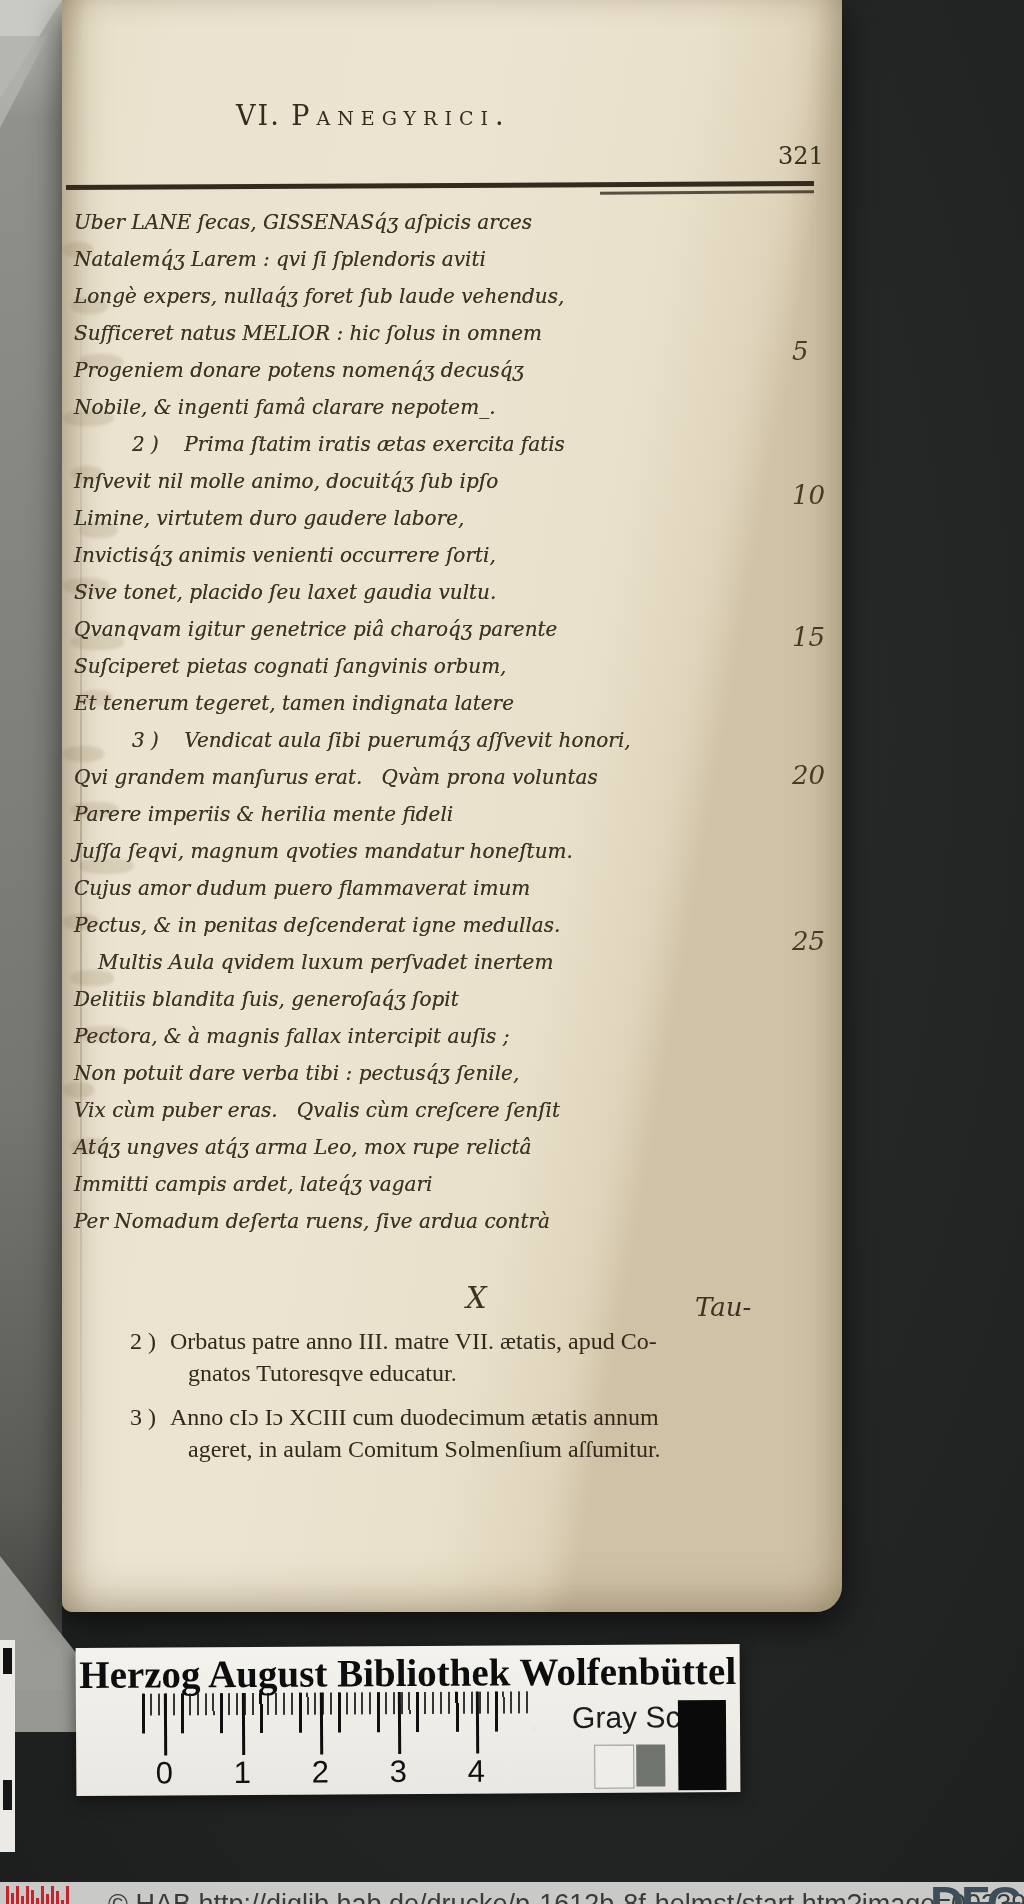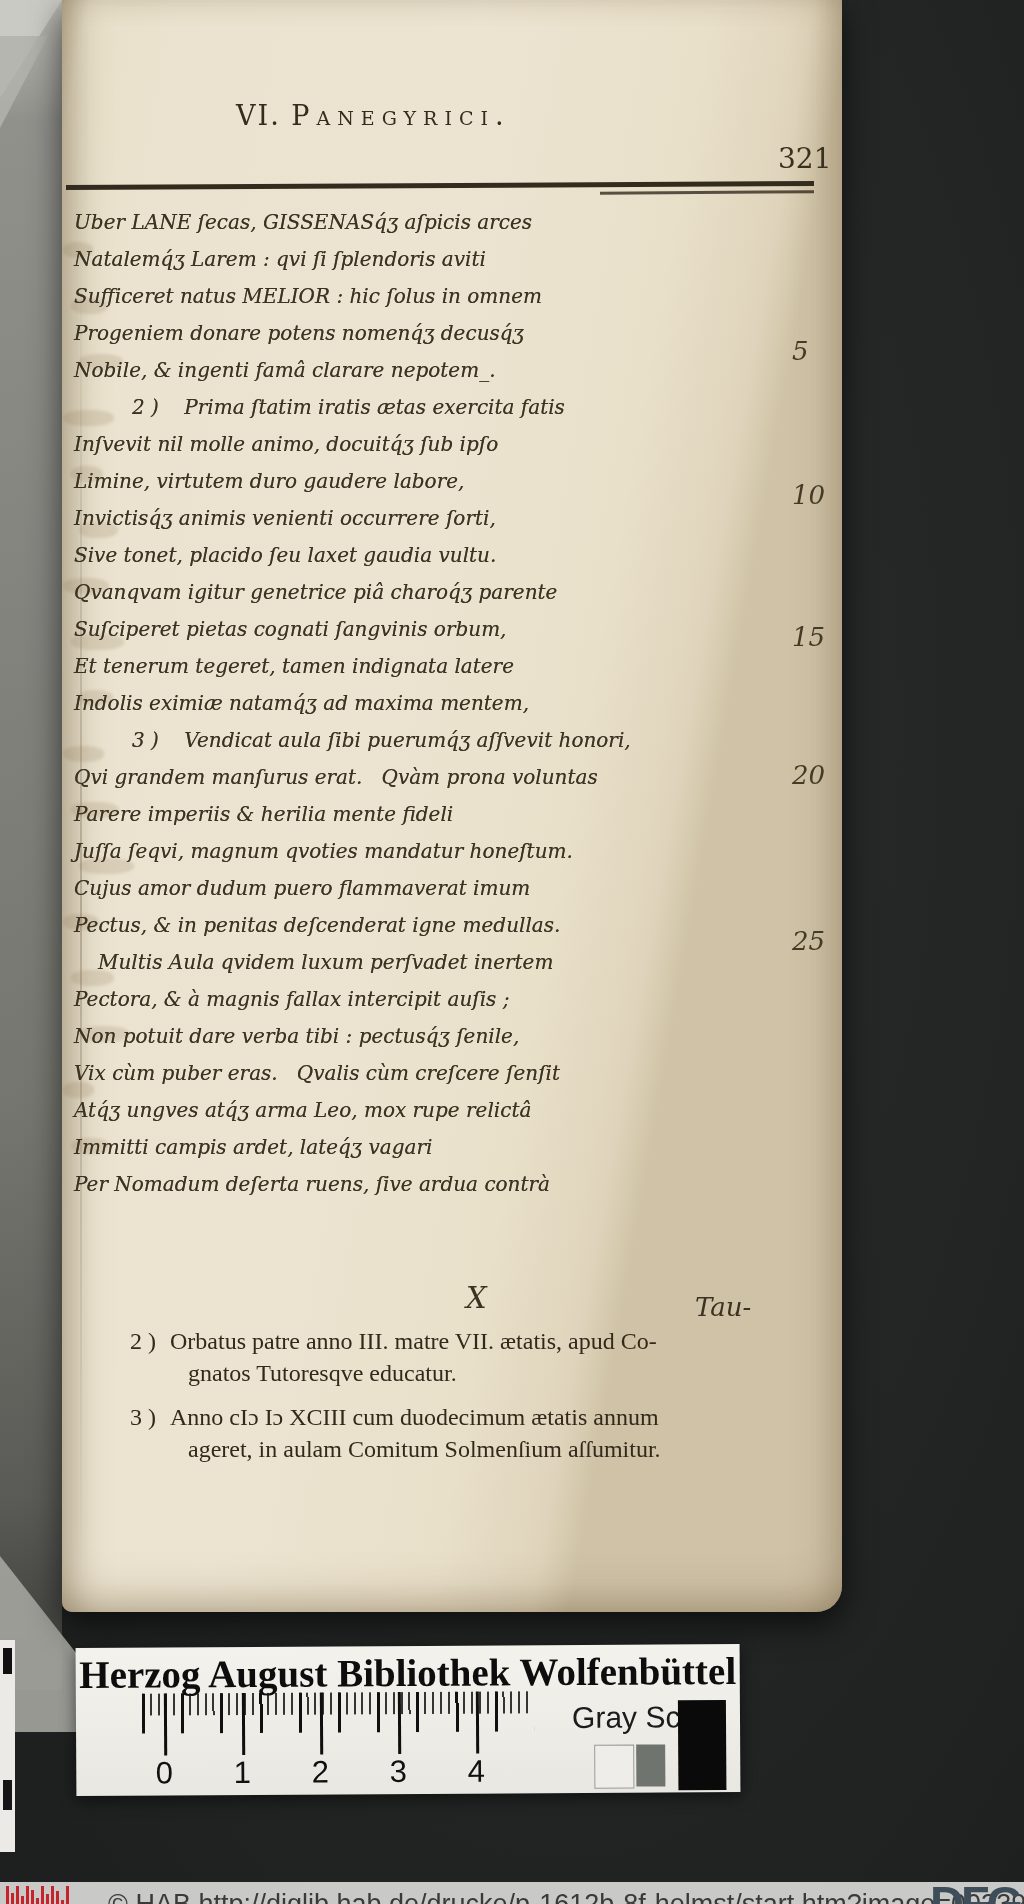--- a/index.html
+++ b/index.html
@@ -25,21 +25,21 @@
     box-shadow:0 12px 32px rgba(0,0,0,.6),
                inset 0 -34px 44px -22px rgba(120,100,70,.35),
                inset 26px 0 36px -18px rgba(110,92,62,.5),
                inset -26px 0 42px -20px rgba(120,100,70,.45);}
   .gutter-line{left:80px;top:260px;width:2px;height:1300px;
     background:linear-gradient(rgba(90,70,45,0),rgba(90,70,45,.28),rgba(90,70,45,0));}
 
   
   .running-title{left:236px;top:100px;font-size:27px;color:#352c1e;letter-spacing:2px;white-space:pre;}
   .running-title .caps{font-variant:small-caps;letter-spacing:7px;}
-  .page-number{left:778px;top:142px;font-size:28px;color:#3a3020;}
+  .page-number{left:778px;top:142px;font-size:24px;color:#3a3020;}
   .header-rule-1{left:66px;top:183px;width:748px;height:5px;background:#332b1d;transform:rotate(-0.3deg);}
   .header-rule-2{left:600px;top:191px;width:214px;height:3px;background:rgba(51,43,29,.8);transform:rotate(-0.4deg);}
 
   
   .verse-block{left:74px;top:204px;width:706px;}
   .vline{white-space:pre;font-size:20px;line-height:37px;font-style:italic;color:#3c3222;
          text-shadow:0 0 .5px rgba(60,50,34,.7);}
   .ind1{margin-left:58px;} .ind2{margin-left:24px;}
   .margin-number{left:792px;font-size:26px;font-style:italic;color:#453a26;}
   .signature-mark{left:466px;top:1281px;font-size:29px;font-style:italic;color:#3c3222;}
@@ -117,39 +117,40 @@
     </div>
 
   <div class="abs running-title"><span>VI.</span><span> </span><span class="caps">Panegyrici.</span></div>
   <div class="abs page-number">321</div>
   <div class="abs header-rule-1"></div>
   <div class="abs header-rule-2"></div>
 
   <div class="abs verse-block">
       <div class="vline">Uber LANE ſecas, GISSENASq́ʒ aſpicis arces</div>
       <div class="vline">Natalemq́ʒ Larem : qvi ſi ſplendoris aviti</div>
+      <div class="vline">Longè expers, nullaq́ʒ foret ſub laude vehendus,</div>
       <div class="vline">Sufficeret natus MELIOR : hic ſolus in omnem</div>
       <div class="vline">Progeniem donare potens nomenq́ʒ decusq́ʒ</div>
       <div class="vline">Nobile, &amp; ingenti famâ clarare nepotem_.</div>
       <div class="vline ind1">2 )    Prima ſtatim iratis ætas exercita fatis</div>
       <div class="vline">Inſvevit nil molle animo, docuitq́ʒ ſub ipſo</div>
       <div class="vline">Limine, virtutem duro gaudere labore,</div>
       <div class="vline">Invictisq́ʒ animis venienti occurrere ſorti,</div>
       <div class="vline">Sive tonet, placido ſeu laxet gaudia vultu.</div>
       <div class="vline">Qvanqvam igitur genetrice piâ charoq́ʒ parente</div>
       <div class="vline">Suſciperet pietas cognati ſangvinis orbum,</div>
       <div class="vline">Et tenerum tegeret, tamen indignata latere</div>
-      <div class="vline">Indolis eximiæ natamq́ʒ ad maxima mentem,</div>
       <div class="vline ind1">3 )    Vendicat aula ſibi puerumq́ʒ aſſvevit honori,</div>
       <div class="vline">Qvi grandem manſurus erat.   Qvàm prona voluntas</div>
       <div class="vline">Parere imperiis &amp; herilia mente fideli</div>
       <div class="vline">Juſſa ſeqvi, magnum qvoties mandatur honeſtum.</div>
       <div class="vline">Cujus amor dudum puero flammaverat imum</div>
       <div class="vline">Pectus, &amp; in penitas deſcenderat igne medullas.</div>
       <div class="vline ind2">Multis Aula qvidem luxum perſvadet inertem</div>
+      <div class="vline">Delitiis blandita ſuis, generoſaq́ʒ ſopit</div>
       <div class="vline">Pectora, &amp; à magnis fallax intercipit auſis ;</div>
       <div class="vline">Non potuit dare verba tibi : pectusq́ʒ ſenile,</div>
       <div class="vline">Vix cùm puber eras.   Qvalis cùm creſcere ſenſit</div>
       <div class="vline">Atq́ʒ ungves atq́ʒ arma Leo, mox rupe relictâ</div>
       <div class="vline">Immitti campis ardet, lateq́ʒ vagari</div>
       <div class="vline">Per Nomadum deſerta ruens, ſive ardua contrà</div>
     </div>
 
   <div class="abs margin-number" style="top:336px">5</div>
   <div class="abs margin-number" style="top:480px">10</div>

